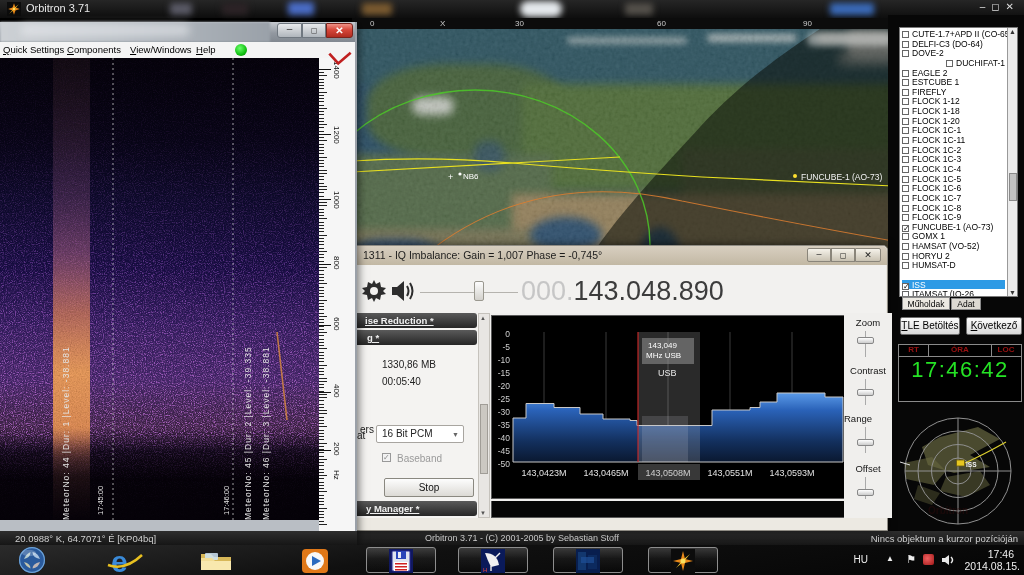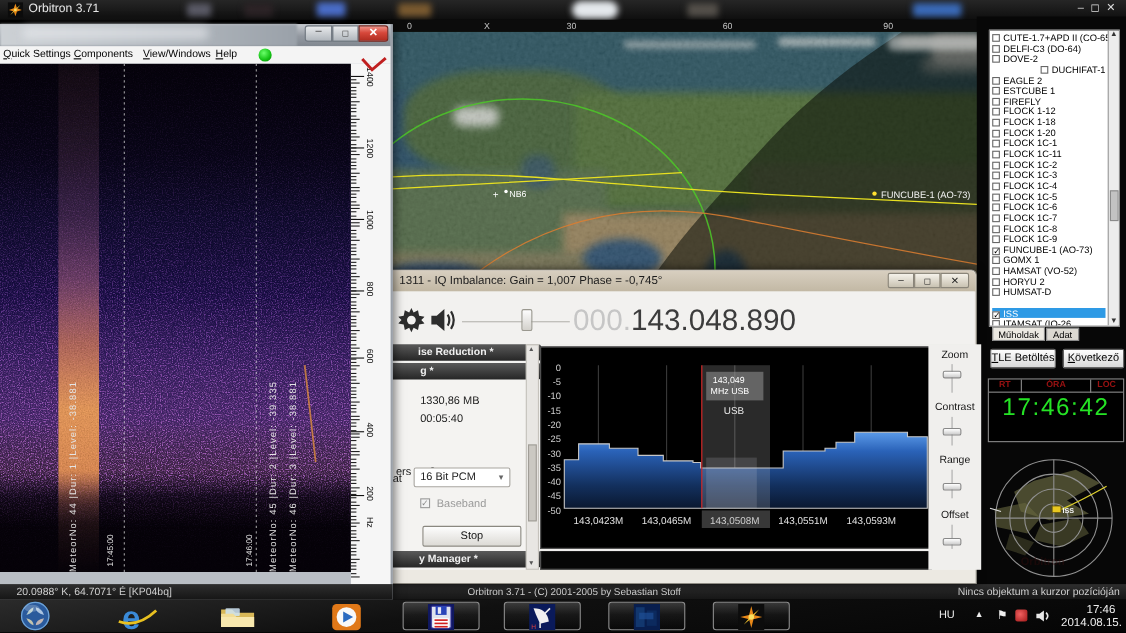--- a/index.html
+++ b/index.html
@@ -34,21 +34,21 @@
 #taskbar{left:0;top:545px;width:1024px;height:30px;background:linear-gradient(172deg,#2b2b2b 0%,#101010 40%,#050505 100%);}
 .tbframe{position:absolute;top:2px;width:70px;height:26px;border:1px solid #8d8d8d;border-radius:3px;background:linear-gradient(rgba(255,255,255,.18),rgba(255,255,255,.04) 45%,rgba(0,0,0,.25));}
 #tray{position:absolute;right:2px;top:0;height:30px;color:#eee;font-size:10px;}
 
 #sdr{left:300px;top:245px;width:588px;height:286px;background:#ece9e2;border:1px solid #8f8c84;border-radius:5px 5px 0 0;box-shadow:0 0 8px rgba(0,0,0,.6);}
 #sdrtitle{position:absolute;left:0;top:0;width:100%;height:19px;background:linear-gradient(#d8cfc0,#c2b8a4);border-radius:5px 5px 0 0;color:#1d1d1d;font-size:10.5px;}
 #sdrtool{position:absolute;left:3px;top:19px;width:582px;height:48px;background:#f2f1ef;}
 #sdrbody{position:absolute;left:3px;top:67px;width:582px;height:205px;background:#f0efed;}
 #sdrfreq{position:absolute;left:217px;top:11px;font-size:27px;color:#3c3c3c;letter-spacing:0;white-space:nowrap;}
 #sdrleft{position:absolute;left:0;top:0;width:174px;height:205px;background:#f4f3f1;}
-.hdr{position:absolute;left:20px;width:168px;height:15px;background:linear-gradient(#5a5a5a,#262626);border-radius:3px;color:#f0f0f0;font-size:9.5px;font-weight:bold;line-height:15px;}
+.hdr{position:absolute;left:5px;width:168px;height:15px;background:linear-gradient(#5a5a5a,#262626);border-radius:3px;color:#f0f0f0;font-size:9.5px;font-weight:bold;line-height:15px;text-decoration:underline;}
 #sdrscroll{position:absolute;left:174px;top:0;width:12px;height:205px;background:#e8e6e3;border:1px solid #c5c2bc;}
 #spec{position:absolute;left:187px;top:2px;width:356px;height:184px;background:#000;border:1px solid #5a5a5a;}
 #sdrright{position:absolute;left:540px;top:0;width:48px;height:205px;color:#161616;font-size:9.5px;background:#f0efed;}
 
 #spectro{left:0px;top:22px;width:357px;height:523px;background:#b9bec4;border-right:2px solid #9aa0a8;box-shadow:2px 0 8px rgba(0,0,0,.5);}
 #sptitle{position:absolute;left:0;top:0;width:100%;height:20px;background:linear-gradient(#c6cacf,#9298a0 55%,#818890);}
 #spmenu{position:absolute;left:0;top:20px;width:100%;height:16px;background:#f4f4f4;color:#000;font-size:10px;}
 #spmenu u{text-decoration:underline;}
 #spclient{position:absolute;left:0;top:36px;width:319px;height:462px;background:#02010a;overflow:hidden;}
 #spruler{position:absolute;left:319px;top:36px;width:36px;height:473px;background:#f6f6f6;overflow:hidden;}
@@ -312,21 +312,21 @@
       </svg>
     </div>
     <div style="position:absolute;left:187px;top:188px;width:356px;height:17px;background:#060606;border:1px solid #5a5a5a;border-top:none;"></div>
     <div id="sdrright">
       <div style="position:absolute;left:0;top:4px;width:100%;text-align:center;">Zoom</div>
       <div style="position:absolute;left:14px;top:18px;width:14px;height:26px;border-left:1px solid #aaa;margin-left:7px;"></div>
       <div style="position:absolute;left:13px;top:24px;width:17px;height:7px;background:linear-gradient(#fff,#ccc);border:1px solid #888;border-radius:2px;"></div>
       <div style="position:absolute;left:0;top:52px;width:100%;text-align:center;">Contrast</div>
       <div style="position:absolute;left:14px;top:66px;width:14px;height:26px;border-left:1px solid #aaa;margin-left:7px;"></div>
       <div style="position:absolute;left:13px;top:76px;width:17px;height:7px;background:linear-gradient(#fff,#ccc);border:1px solid #888;border-radius:2px;"></div>
-      <div style="position:absolute;left:0;top:100px;width:100%;text-align:center;">Range</div>
+      <div style="position:absolute;left:0;top:100px;width:100%;">Range</div>
       <div style="position:absolute;left:14px;top:114px;width:14px;height:26px;border-left:1px solid #aaa;margin-left:7px;"></div>
       <div style="position:absolute;left:13px;top:126px;width:17px;height:7px;background:linear-gradient(#fff,#ccc);border:1px solid #888;border-radius:2px;"></div>
       <div style="position:absolute;left:0;top:150px;width:100%;text-align:center;">Offset</div>
       <div style="position:absolute;left:14px;top:164px;width:14px;height:22px;border-left:1px solid #aaa;margin-left:7px;"></div>
       <div style="position:absolute;left:13px;top:176px;width:17px;height:7px;background:linear-gradient(#fff,#ccc);border:1px solid #888;border-radius:2px;"></div>
     </div>
   </div>
 
 </div>
 

